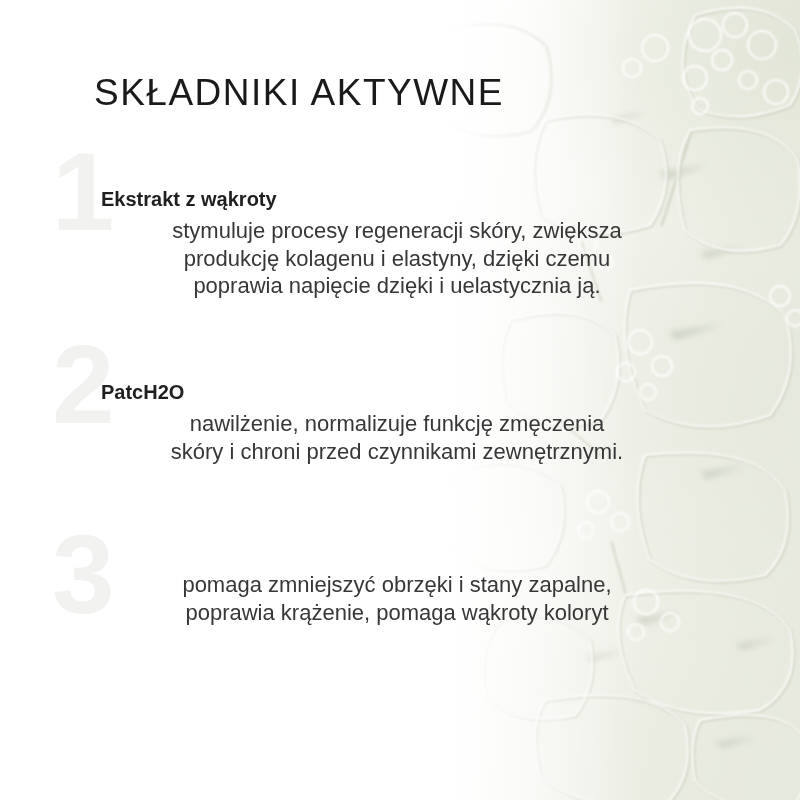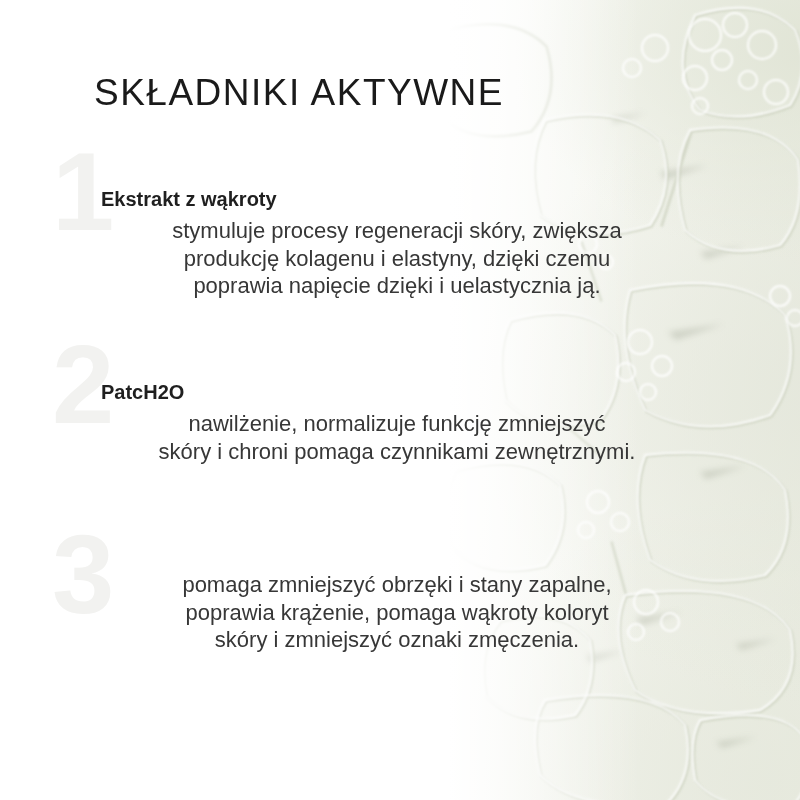--- a/index.html
+++ b/index.html
@@ -176,27 +176,26 @@
       <div class="line">stymuluje procesy regeneracji skóry, zwiększa</div>
       <div class="line">produkcję kolagenu i elastyny, dzięki czemu</div>
       <div class="line">poprawia napięcie dzięki i uelastycznia ją.</div>
     </div>
   </section>
 
   <section class="section" id="section-2">
     <div class="num">2</div>
     <div class="txt">
       <h2>PatcH2O</h2>
-      <div class="line">nawilżenie, normalizuje funkcję zmniejszyć</div>
-      <div class="line">skóry i chroni pomaga czynnikami zewnętrznymi.</div>
+      <div class="line">nawilżenie, normalizuje funkcję zmęczenia</div>
+      <div class="line">skóry i chroni przed czynnikami zewnętrznymi.</div>
     </div>
   </section>
 
   <section class="section" id="section-3">
     <div class="num">3</div>
     <div class="txt">
       <div class="line">pomaga zmniejszyć obrzęki i stany zapalne,</div>
       <div class="line">poprawia krążenie, pomaga wąkroty koloryt</div>
-      <div class="line">skóry i zmniejszyć oznaki zmęczenia.</div>
     </div>
   </section>
 
 </div>
 
 </body></html>

